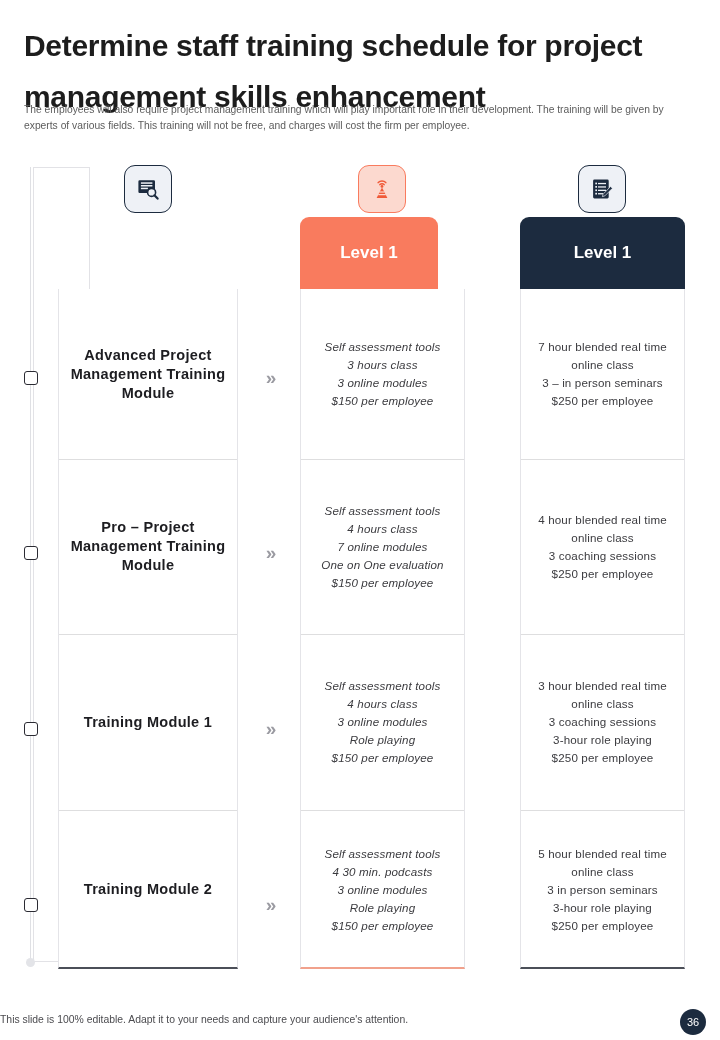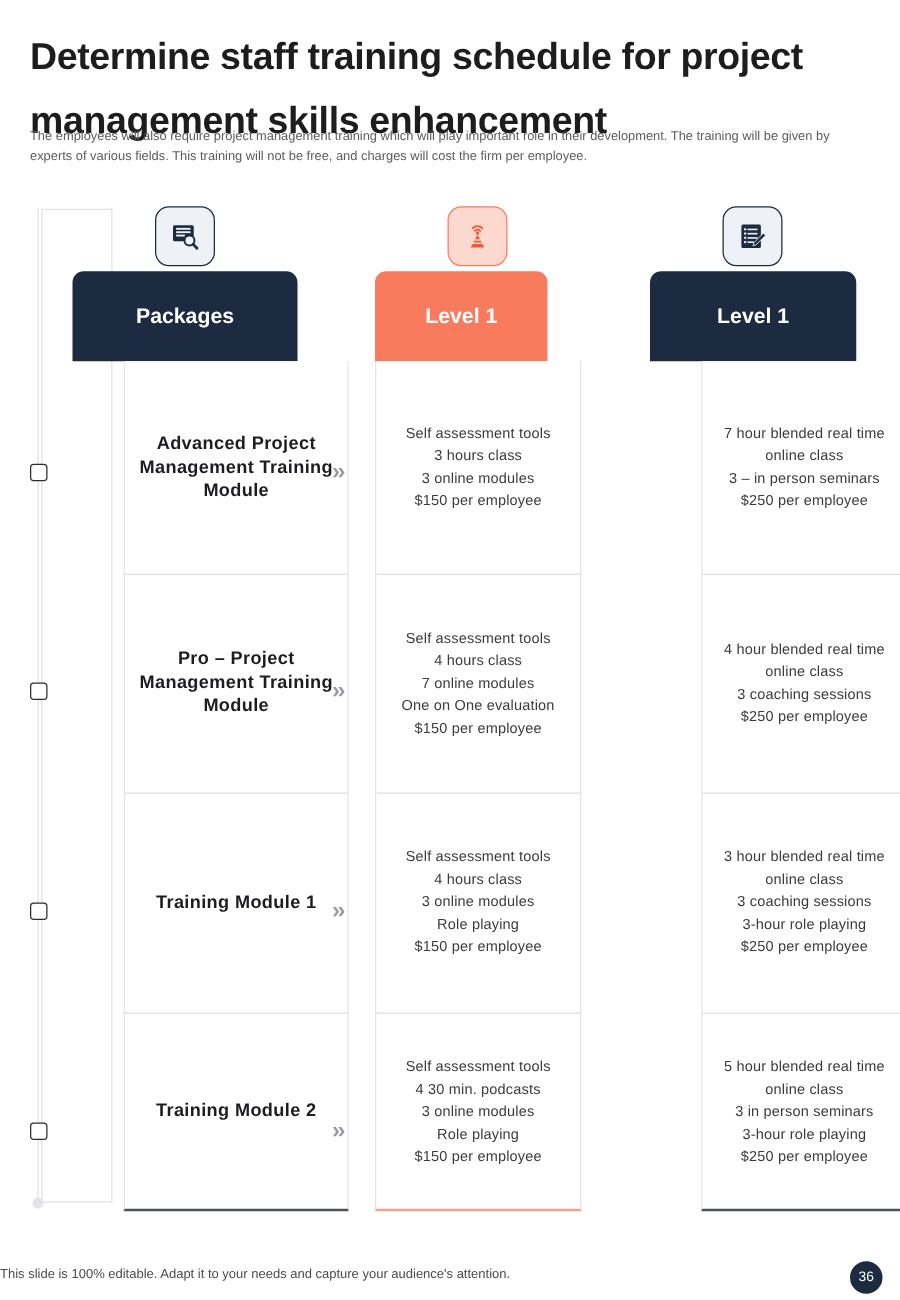--- a/index.html
+++ b/index.html
@@ -108,22 +108,22 @@
   }
   .col-head.navy { background: #1c2b3f; }
   .col-head.coral { background: #f97b5e; }
 
   .col-body {
     position: absolute;
     background: #ffffff;
     border-left: 1px solid #e4e4e8;
     border-right: 1px solid #e4e4e8;
   }
-  .col-body.navy-foot { border-bottom: 2.5px solid #4b4f58; margin-left: 41px; }
-  .col-body.coral-foot { border-bottom: 2.5px solid #f1a18c; }
+  .col-body.navy-foot { border-bottom: 2.5px solid #4b4f58; }
+  .col-body.coral-foot { border-bottom: 2.5px solid #f1a18c; font-style: italic; }
 
   .cell {
     position: absolute;
     left: 0;
     width: 100%;
     display: flex;
     align-items: center;
     justify-content: center;
     text-align: center;
   }
@@ -239,21 +239,20 @@
         <rect x="9.0" y="10.3" width="8.0" height="1.3"></rect>
         <rect x="6.3" y="13.4" width="1.7" height="1.7"></rect>
         <rect x="9.0" y="13.7" width="8.0" height="1.3"></rect>
         <rect x="6.3" y="16.8" width="1.7" height="1.7"></rect>
         <rect x="9.0" y="17.1" width="5.0" height="1.3"></rect>
       </g>
       <path d="M21.6 10.5 L23.4 12.3 L15.8 19.9 L13.4 20.6 L14.1 18.2 Z" fill="#1c2b3f" stroke="#eef1f6" stroke-width="0.7"></path>
     </svg>
   </div>
 
-  <div class="col-head navy" style="left:58px; top:217px; width:180px">Packages</div>
   <div class="col-body navy-foot" style="left:58px; top:289px; width:180px; height:680px">
     <div class="cell" style="top:0; height:170px">
       <span class="pkg-text">Advanced Project Management Training Module</span>
     </div>
     <div class="row-sep" style="top:170px"></div>
     <div class="cell" style="top:170px; height:175px">
       <span class="pkg-text">Pro – Project Management Training Module</span>
     </div>
     <div class="row-sep" style="top:345px"></div>
     <div class="cell" style="top:345px; height:176px">

